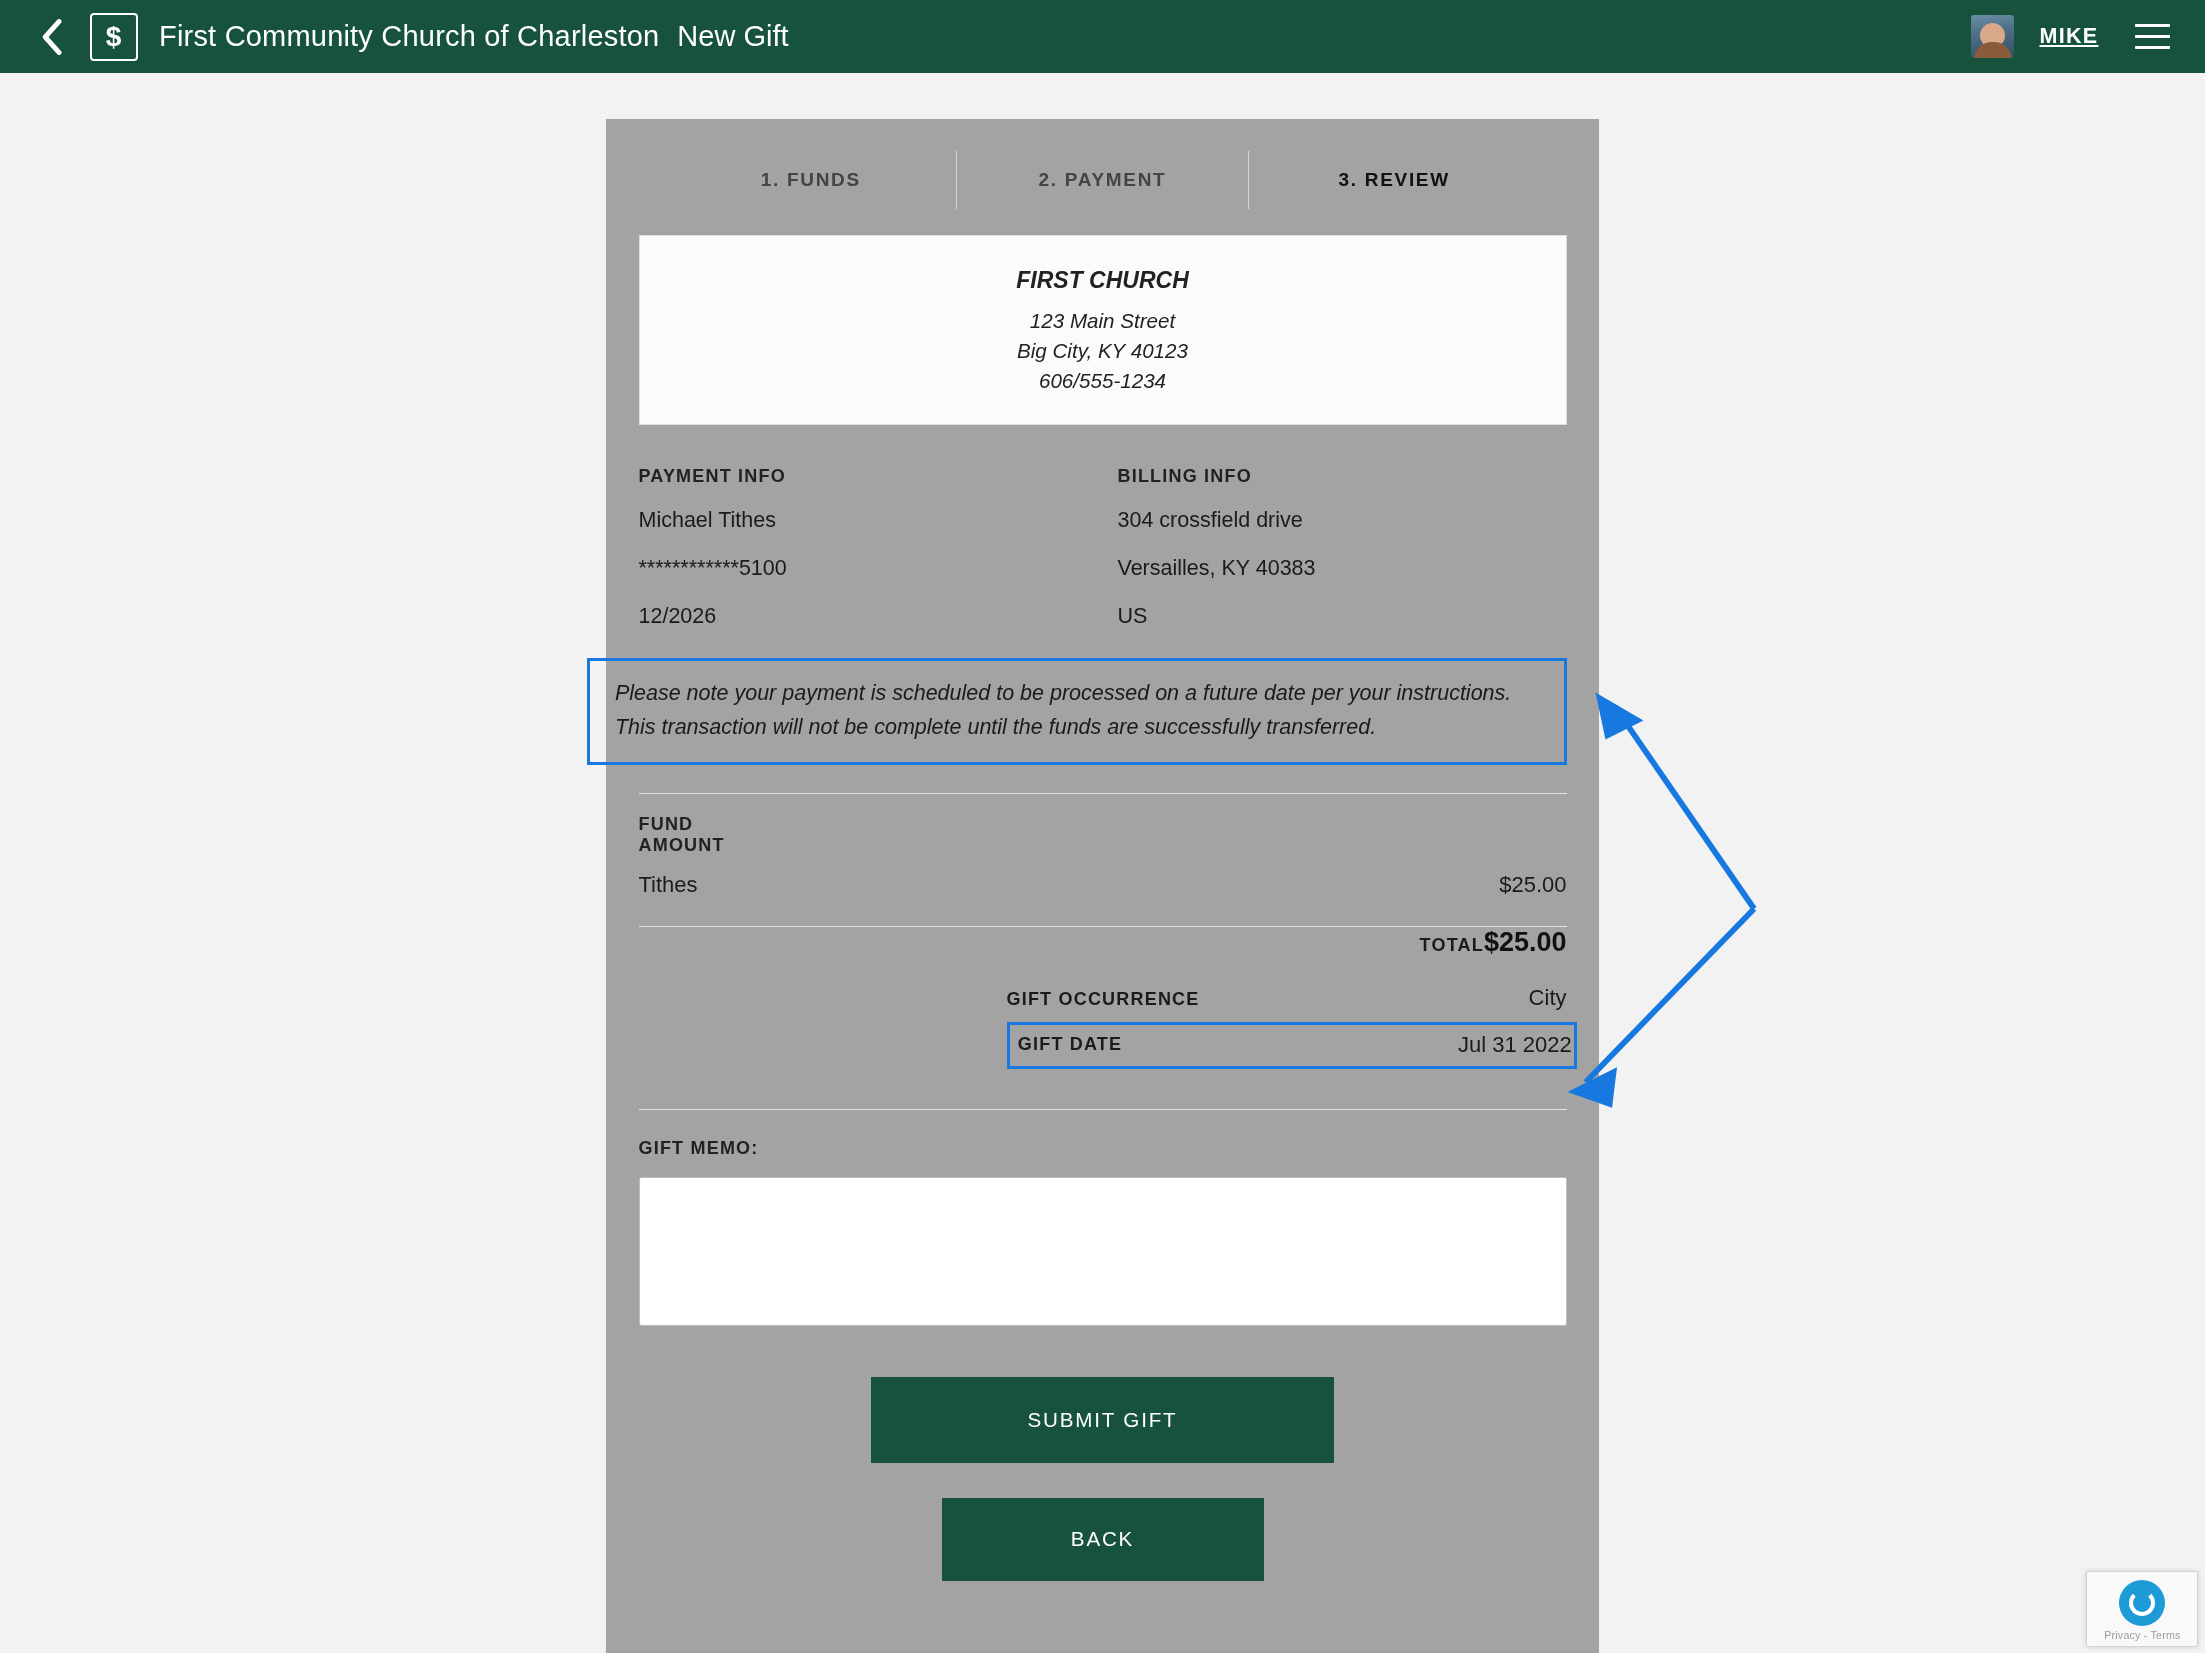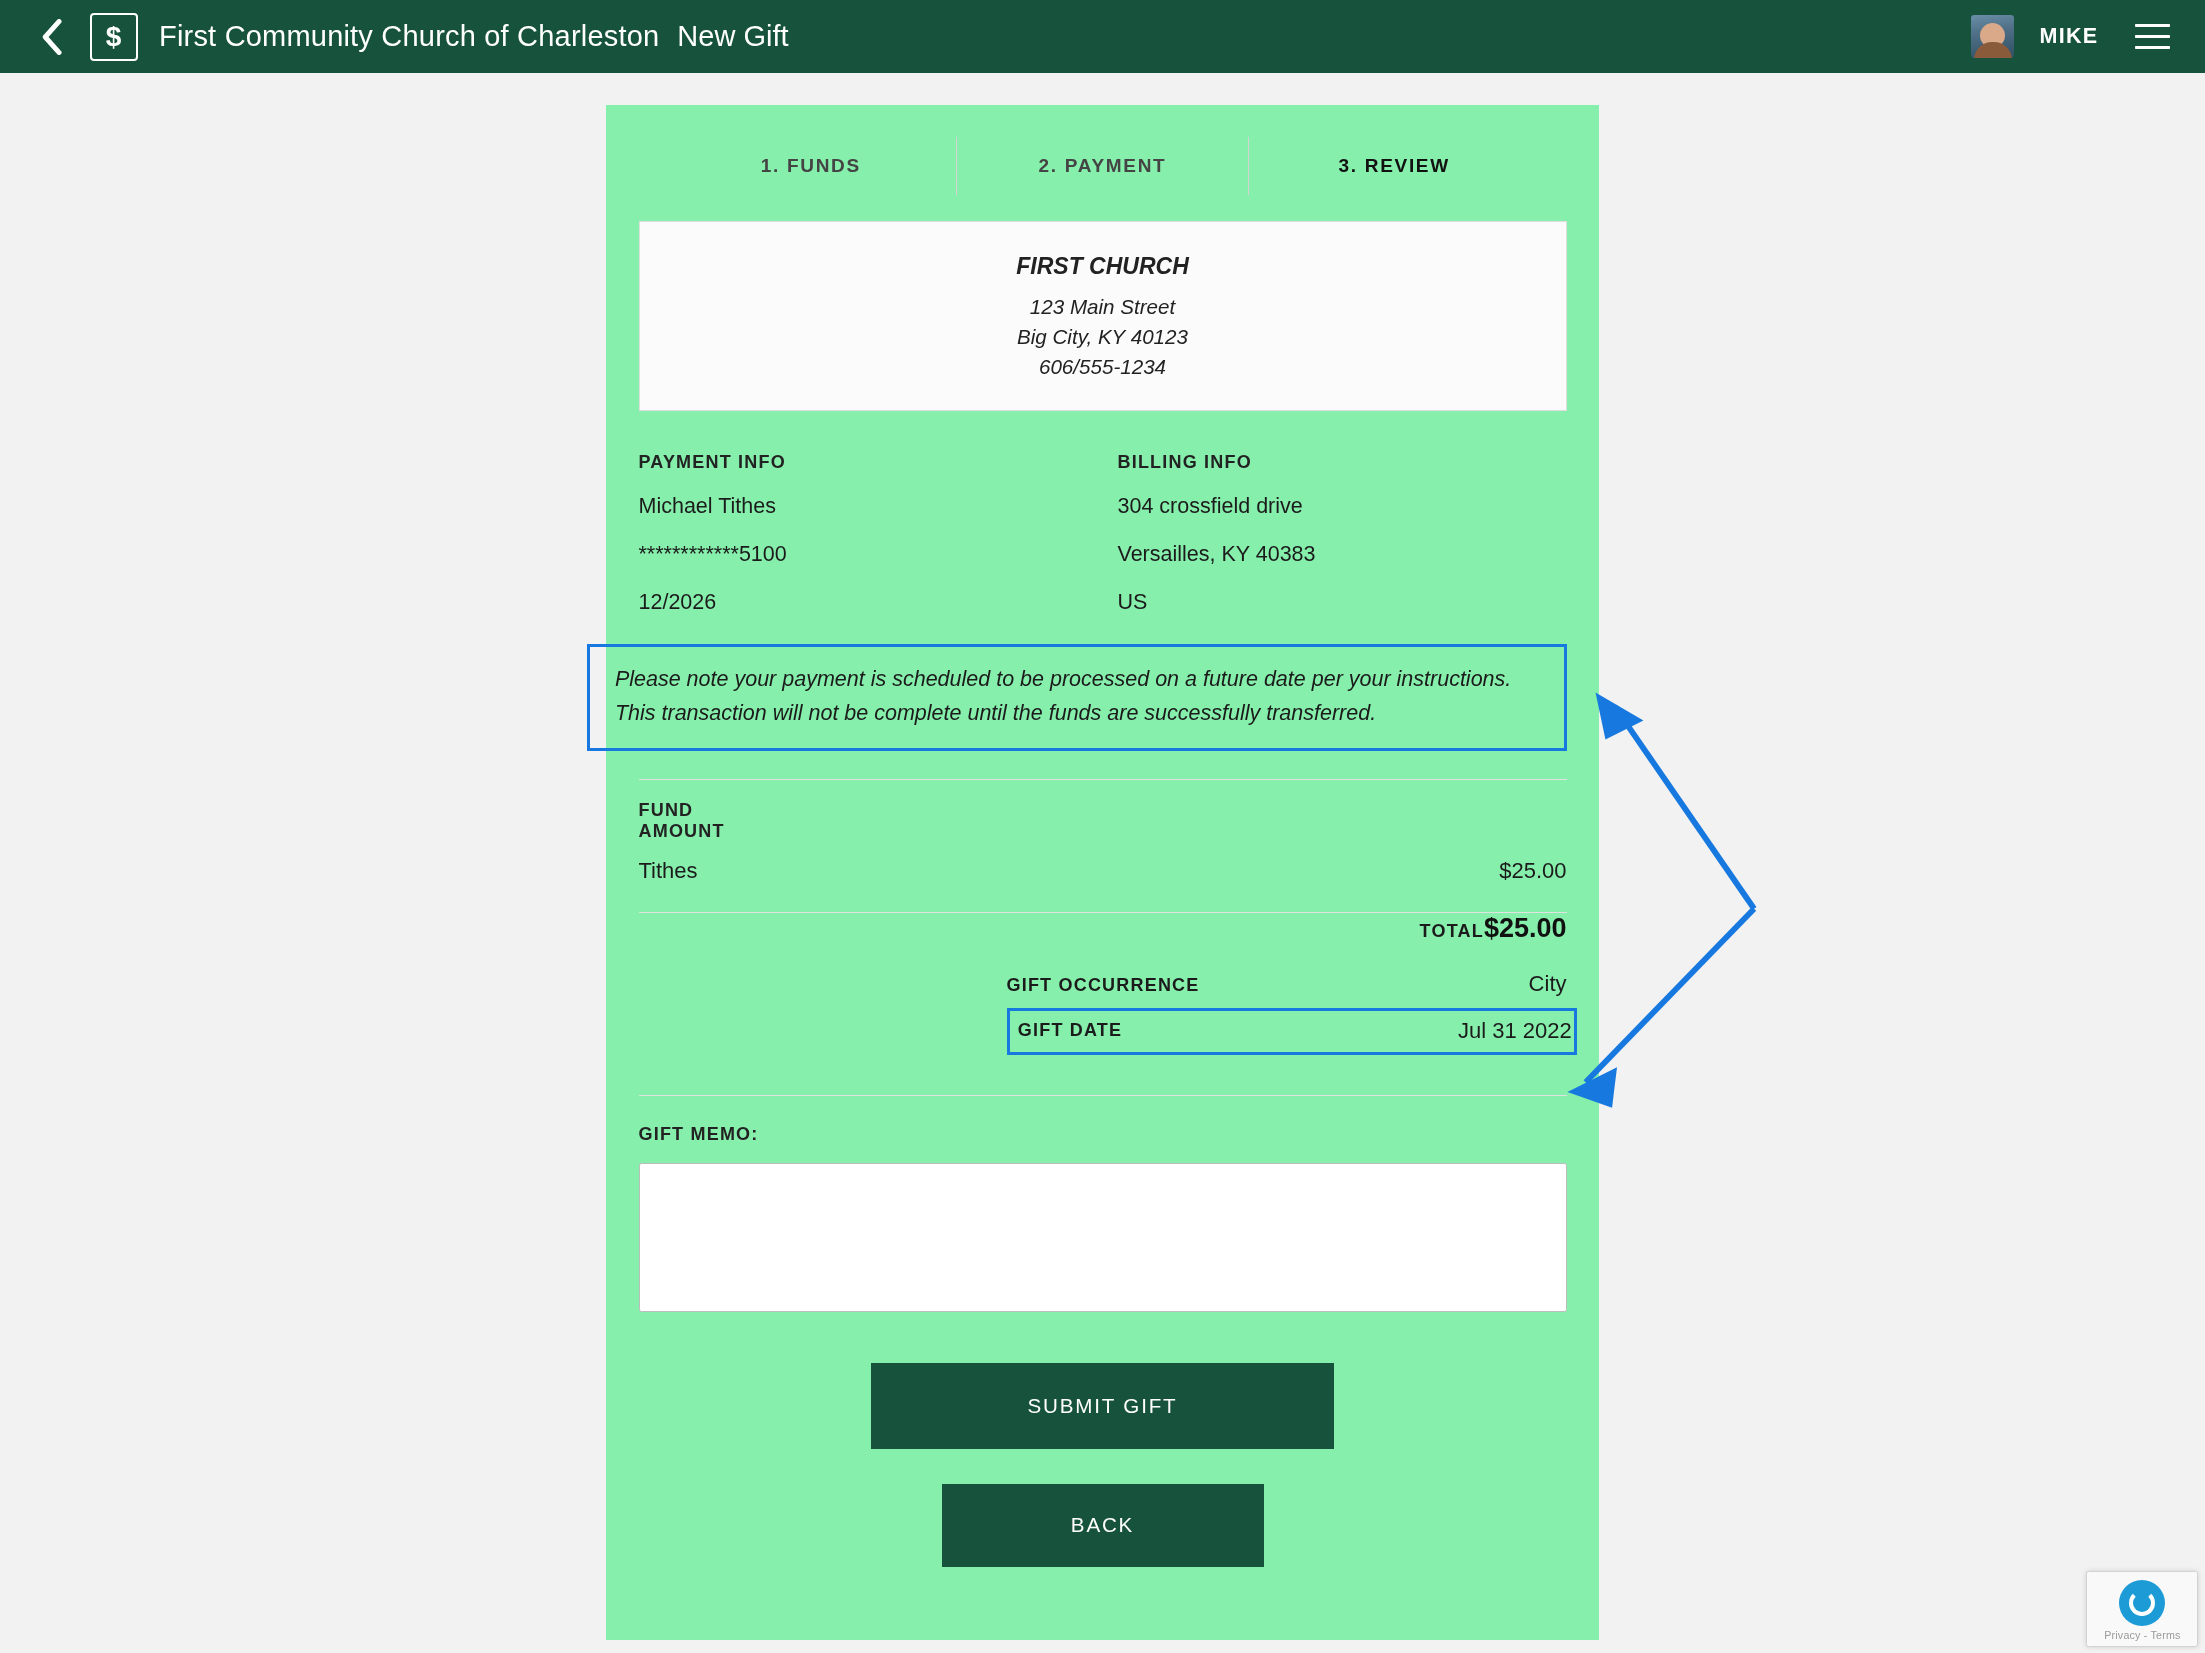--- a/index.html
+++ b/index.html
@@ -51,20 +51,21 @@
     font-size: 29px;
     font-weight: normal;
     margin-left: 18px;
     white-space: nowrap;
   }
   .topbar-right {
     margin-left: auto;
     display: flex;
     align-items: center;
     gap: 25px;
+    text-decoration: underline;
   }
   .avatar {
     width: 43px; height: 43px;
     border-radius: 3.3px;
     background: linear-gradient(170deg,#6a8fa8 0%,#4e6f86 40%,#2f4f63 100%);
     position: relative;
     overflow: hidden;
   }
   .avatar::after {
     content: "";
@@ -95,24 +96,24 @@
     margin-left: 11.6px;
   }
   .hamburger span {
     display: block; height: 3.3px; background: #ffffff; border-radius: 0.8px;
   }
 
   
   .card {
     position: absolute;
     left: 606px;
-    top: 105px;
+    top: 119px;
     width: 993px;
     min-height: 1535px;
-    background: #86efac;
+    background: #a3a3a3;
   }
 
   .steps {
     display: flex;
     height: 86px;
     align-items: center;
     margin: 0 auto;
     width: 875px;
     padding-top: 35px;
   }

